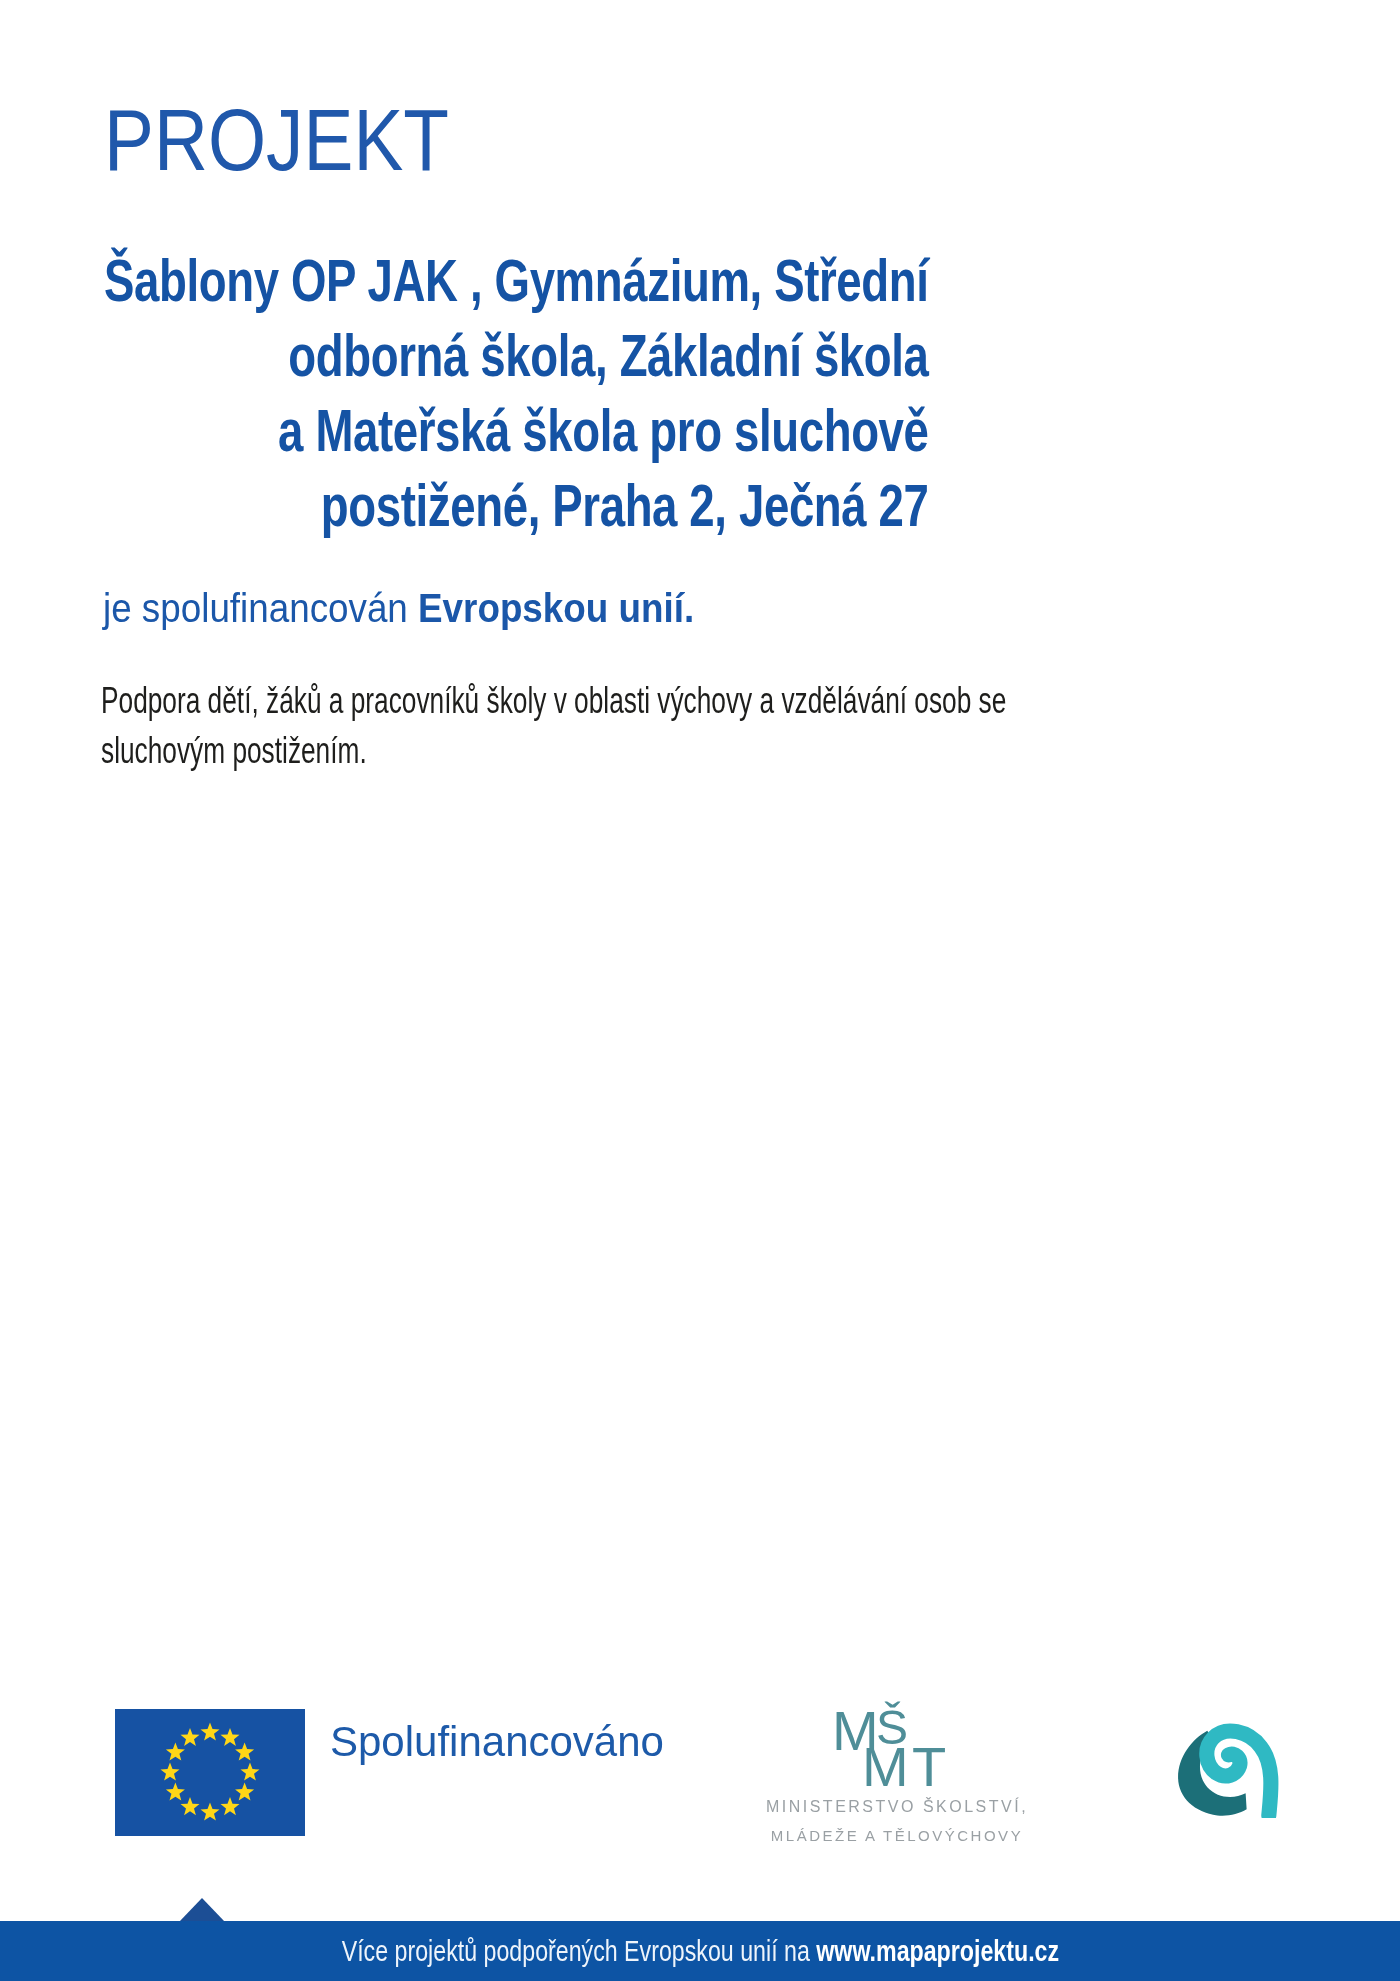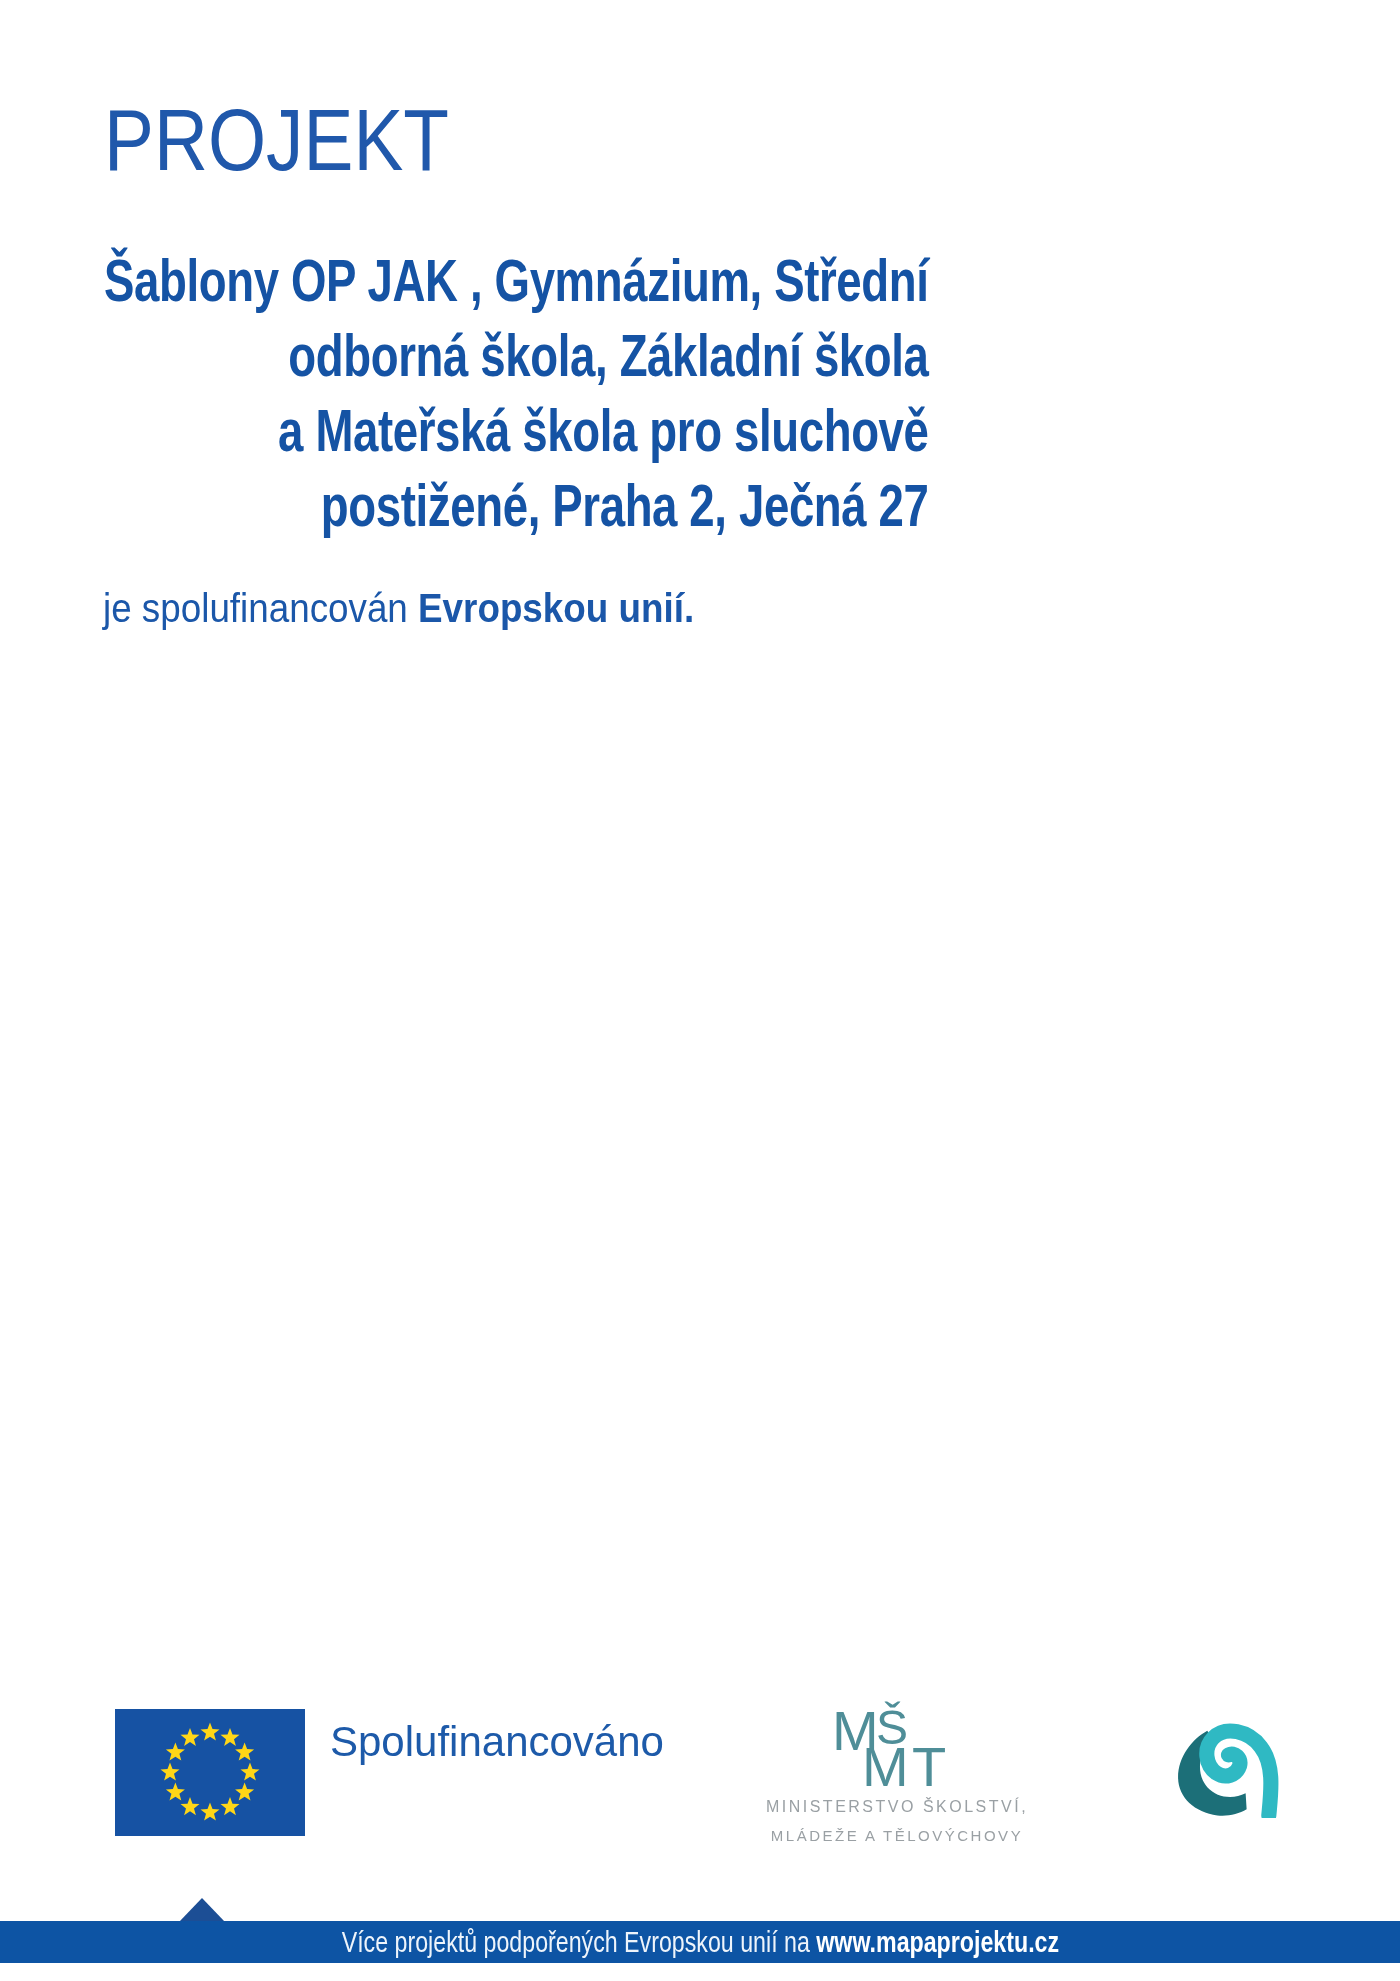--- a/index.html
+++ b/index.html
@@ -118,21 +118,21 @@
     position:absolute;
     left:179px; top:1898px;
     width:0; height:0;
     border-left:23px solid transparent;
     border-right:23px solid transparent;
     border-bottom:24px solid #1C4E95;
   }
   .footer-bar{
     position:absolute;
     left:0; top:1921px;
-    width:1400px; height:42px;
+    width:1400px; height:60px;
     background:#0D54A4;
     display:flex;
     align-items:center;
     justify-content:center;
   }
   .footer-bar-text{
     font-size:29px;
     color:#EEF4FB;
     white-space:nowrap;
     transform:scaleX(0.8);
@@ -149,20 +149,24 @@
 
   <div class="title-block">
     <div class="title-line">Šablony OP JAK , Gymnázium, Střední</div>
     <div class="title-line">odborná škola, Základní škola</div>
     <div class="title-line">a Mateřská škola pro sluchově</div>
     <div class="title-line">postižené, Praha 2, Ječná 27</div>
   </div>
 
   <div class="cofinance"><span>je spolufinancován </span><span class="bold">Evropskou unií.</span></div>
 
+  <div class="description">
+    <div class="description-line">Podpora dětí, žáků a pracovníků školy v oblasti výchovy a vzdělávání osob se</div>
+    <div class="description-line">sluchovým postižením.</div>
+  </div>
 
   <div>
 
     <svg class="eu-flag" viewBox="0 0 190 127" xmlns="http://www.w3.org/2000/svg">
       <rect x="0" y="0" width="190" height="127" fill="#1652A3"></rect>
       <defs>
         <polygon id="eu-star" fill="#FFD617" points="0,-10 2.5,-3.4 9.5,-3.1 4,1.3 5.9,8.1 0,4.2 -5.9,8.1 -4,1.3 -9.5,-3.1 -2.5,-3.4"></polygon>
       </defs>
       <use href="#eu-star" transform="translate(95,23.5)"></use>
       <use href="#eu-star" transform="translate(115,28.9)"></use>

